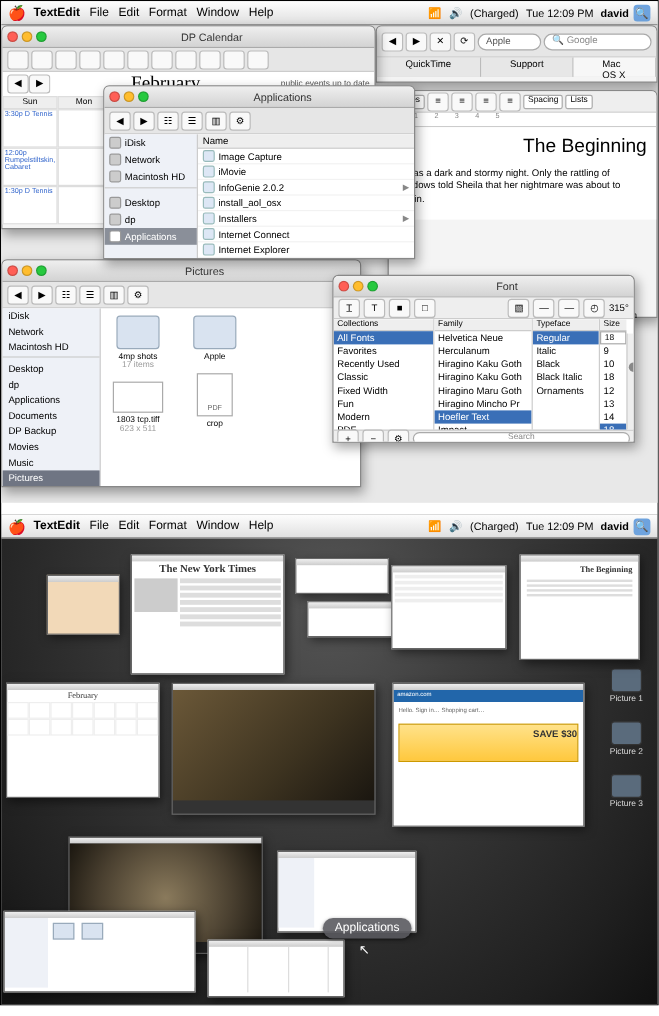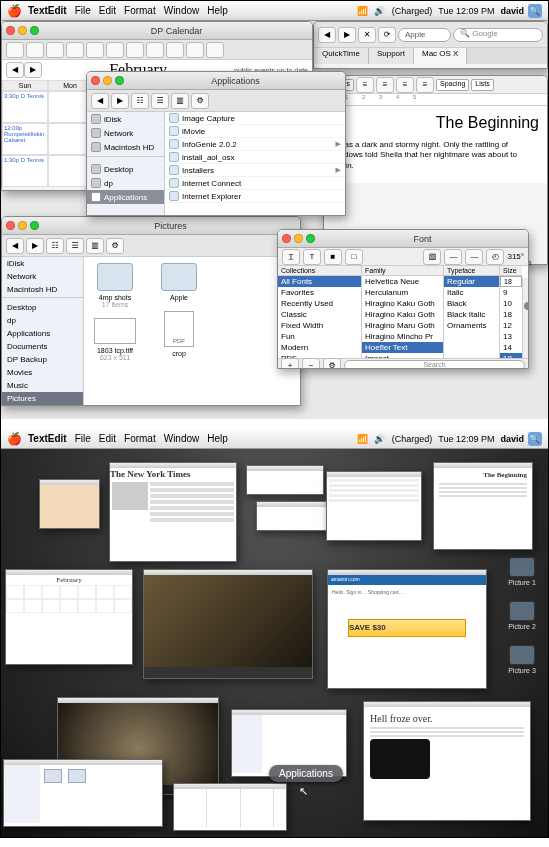--- a/index.html
+++ b/index.html
@@ -35,21 +35,21 @@
 .cal-grid .dh { background: #eee; text-align: center; padding: 1px; border: 0.5px solid #ddd; }
 .cal-grid .cell { height: 32px; border: 0.5px solid #ddd; padding: 1px; font-size: 6px; }
 .cal-note { color: #36c; }
 .cal-pub { font-size: 7px; text-align: center; color: #555; }
 
 
 .safari { top: 20px; left: 312px; right: 0; height: 48px; z-index: 0; }
 .safari .addr { flex: 1; height: 14px; background: #fff; border: 1px solid #aaa; border-radius: 7px; padding: 0 6px; font-size: 8px; line-height: 12px; color: #555; }
 .safari .search { width: 90px; height: 14px; background: #fff; border: 1px solid #aaa; border-radius: 7px; padding: 0 6px; font-size: 8px; color: #888; }
 .safari .tabs { height: 16px; display: flex; background: #ddd; }
-.safari .tab { padding: 1px 8px; font-size: 8px; border-right: 1px solid #bbb; background: #e7e7e7; }
+.safari .tab { padding: 1px 24px; font-size: 8px; border-right: 1px solid #bbb; background: #e7e7e7; }
 .safari .tab.active { background: #f7f7f7; }
 
 
 .apps-win { left: 85px; top: 70px; width: 260px; height: 145px; z-index: 3; }
 .apps-body { display: flex; height: calc(100% - 40px); background: #fff; }
 .apps-side { width: 78px; background: #eef1f7; border-right: 1px solid #ccc; font-size: 8px; }
 .apps-side .item { padding: 2px 4px; display: flex; align-items: center; gap: 3px; }
 .apps-side .item.sel { background: #8a8f99; color: #fff; }
 .apps-side .swatch { width: 10px; height: 10px; background: #ccc; border: 1px solid #999; border-radius: 2px; }
 .apps-list { flex: 1; font-size: 8px; overflow: hidden; }
@@ -93,21 +93,21 @@
 
 
 .stray { position: absolute; left: 505px; top: 257px; font-size: 8px; font-family: Georgia, serif; z-index: 3; }
 
 
 .sep { height: 10px; }
 .bot-shot { position: relative; width: 547px; height: 408px; background: radial-gradient(ellipse at 50% 18%, #555 0%, #404040 28%, #202020 80%, #111 100%); overflow: hidden; }
 .bot-shot .menubar { background: linear-gradient(#fdfdfd,#e0e0e0); }
 .mini { position: absolute; background: #fff; border: 1px solid #666; box-shadow: 2px 3px 8px rgba(0,0,0,0.5); font-size: 4px; color: #333; overflow: hidden; }
 .mini .mbar { height: 5px; background: linear-gradient(#eee,#ccc); }
-.nyt-head { font-family: "Times New Roman", serif; font-weight: bold; font-size: 9px; text-align: left; background: #fff; padding: 1px 0; }
+.nyt-head { font-family: "Times New Roman", serif; font-weight: bold; font-size: 9px; text-align: center; background: #fff; padding: 1px 0; }
 .desk-icon { position: absolute; width: 40px; text-align: center; color: #ddd; font-size: 7px; }
 .desk-icon .di { width: 26px; height: 20px; background: #5a6b7c; border: 1px solid #333; border-radius: 3px; margin: 0 auto 2px; }
 .expose-label { position: absolute; background: rgba(90,90,95,0.9); color: #fff; font-size: 10px; padding: 3px 10px; border-radius: 10px; box-shadow: 0 1px 3px rgba(0,0,0,0.5); }
 
 </style>
 </head>
 <body>
 
 <div class="figure">
 
@@ -245,20 +245,21 @@
         <div class="item">
               <div class="swatch"></div>
               <span>dp</span>
             </div>
         <div class="item sel">
               <div class="swatch" style="background:#fff"></div>
               <span>Applications</span>
             </div>
       </div>
       <div class="apps-list">
+        <div class="hdr">Name</div>
         <div class="li">
               <div class="fic"></div>
               <span>Image Capture</span>
             </div>
         <div class="li">
               <div class="fic"></div>
               <span>iMovie</span>
             </div>
         <div class="li">
               <div class="fic"></div>
@@ -518,40 +519,32 @@
         </div>
       </div>
   <div class="mini" style="left:142px;top:140px;width:170px;height:110px;background:#333">
         <div class="mbar"></div>
         <div style="width:100%;height:92px;background:linear-gradient(135deg,#6b5838,#3d3320 60%,#1a1610)"></div>
       </div>
   <div class="mini" style="left:326px;top:140px;width:160px;height:120px">
         <div class="mbar"></div>
         <div style="height:10px;background:#26a;color:#fff;font-size:5px;padding:1px 3px">amazon.com</div>
         <div style="padding:4px;font-size:5px;color:#666">Hello. Sign in… Shopping cart…</div>
-        <div style="margin:20px;height:18px;background:linear-gradient(#ffe28a,#ffc83d);border:1px solid #c90;text-align:left;font-size:8px;font-weight:bold;line-height:16px;color:#333">SAVE $30</div>
+        <div style="margin:4px;height:32px;background:linear-gradient(#ffe28a,#ffc83d);border:1px solid #c90;text-align:right;font-size:8px;font-weight:bold;line-height:16px;color:#333">SAVE $30</div>
       </div>
 
   <div class="mini" style="left:56px;top:268px;width:162px;height:98px;background:#222">
         <div class="mbar"></div>
         <div style="width:100%;height:82px;background:radial-gradient(circle at 50% 55%,#8a7a5c 0%,#4a4030 60%,#1a160f 100%)"></div>
       </div>
   <div class="mini" style="left:230px;top:280px;width:116px;height:68px">
         <div class="mbar"></div>
         <div style="display:flex;height:58px">
           <div style="width:30px;background:#eef1f7"></div>
           <div style="flex:1;background:#fff"></div>
-        </div>
-      </div>
-  <div class="mini" style="left:362px;top:272px;width:168px;height:120px">
-        <div class="mbar"></div>
-        <div style="padding:6px">
-          <div style="font-family:Georgia;font-size:10px;margin-bottom:3px">Hell froze over.</div>
-          <div style="height:2px;background:#ddd;margin:2px 0;box-shadow:0 4px 0 #ddd,0 8px 0 #ddd"></div>
-          <div style="margin-top:10px;width:60px;height:40px;background:#111;border-radius:4px"></div>
         </div>
       </div>
 
   <div class="mini" style="left:2px;top:330px;width:160px;height:68px">
         <div class="mbar"></div>
         <div style="display:flex;height:58px">
           <div style="width:36px;background:#eef1f7"></div>
           <div style="flex:1;background:#fff;display:flex;gap:6px;padding:4px">
             <div style="width:18px;height:14px;background:#d9e3f0;border:1px solid #9ab"></div>
             <div style="width:18px;height:14px;background:#d9e3f0;border:1px solid #9ab"></div>

